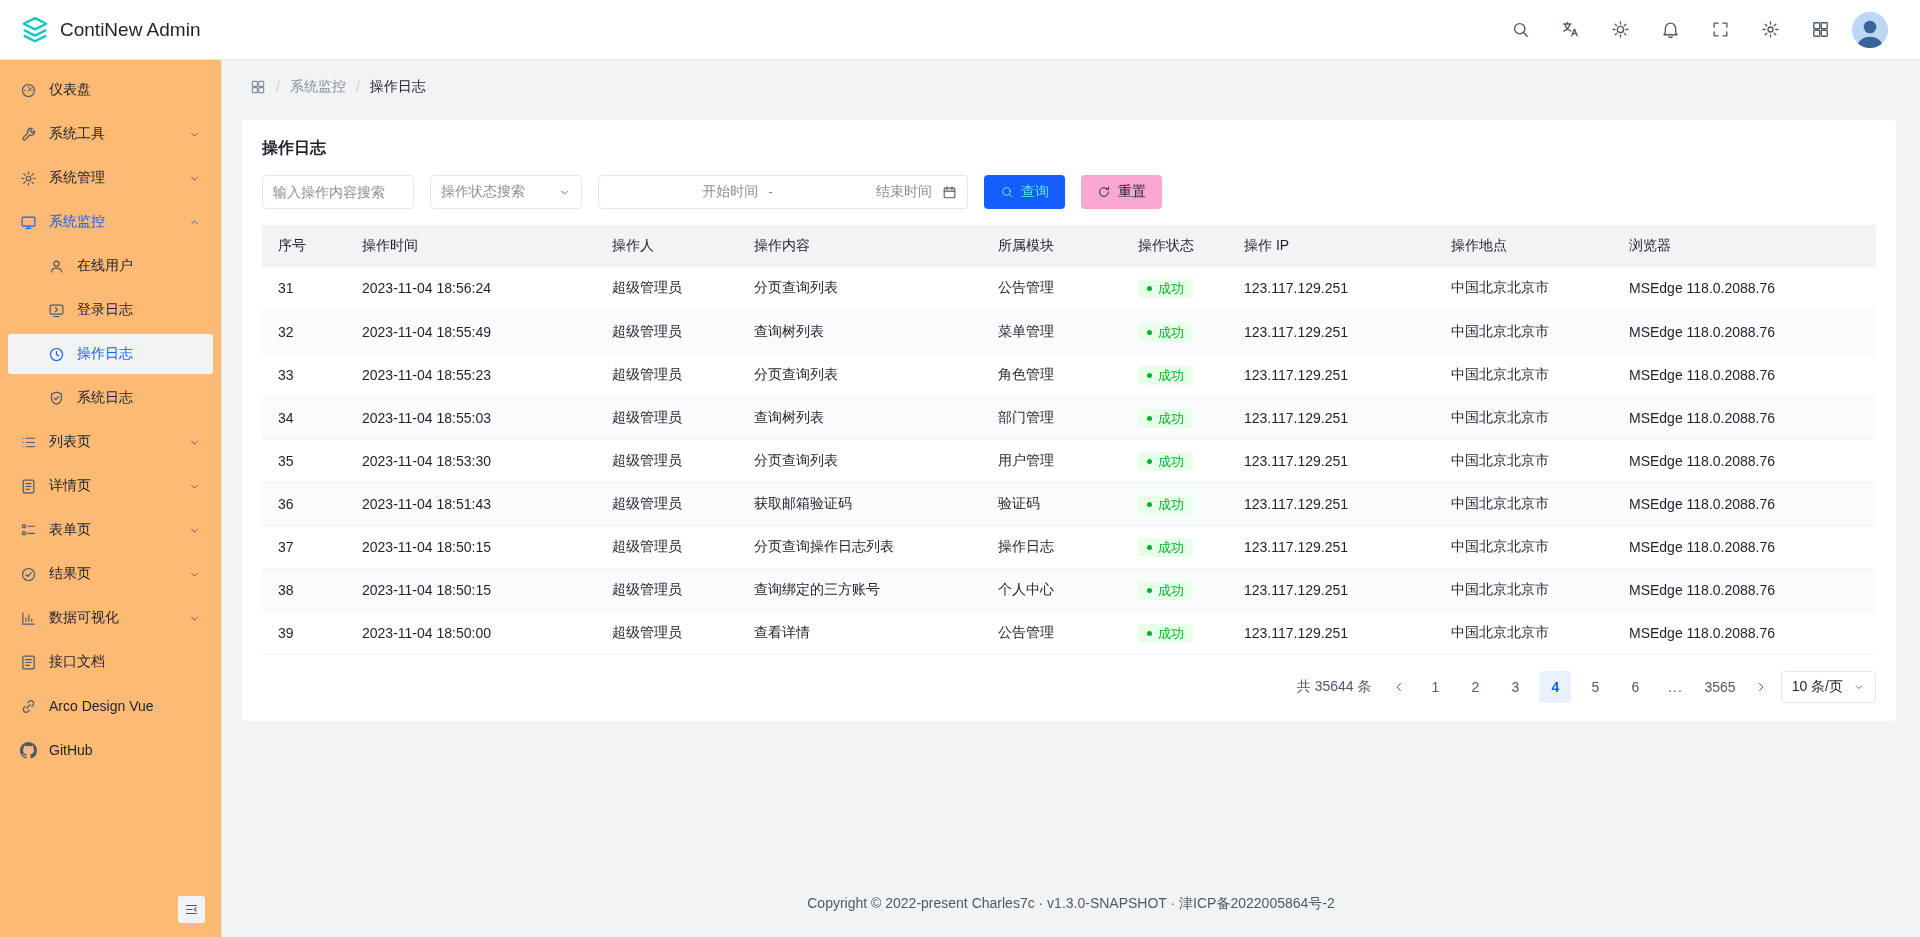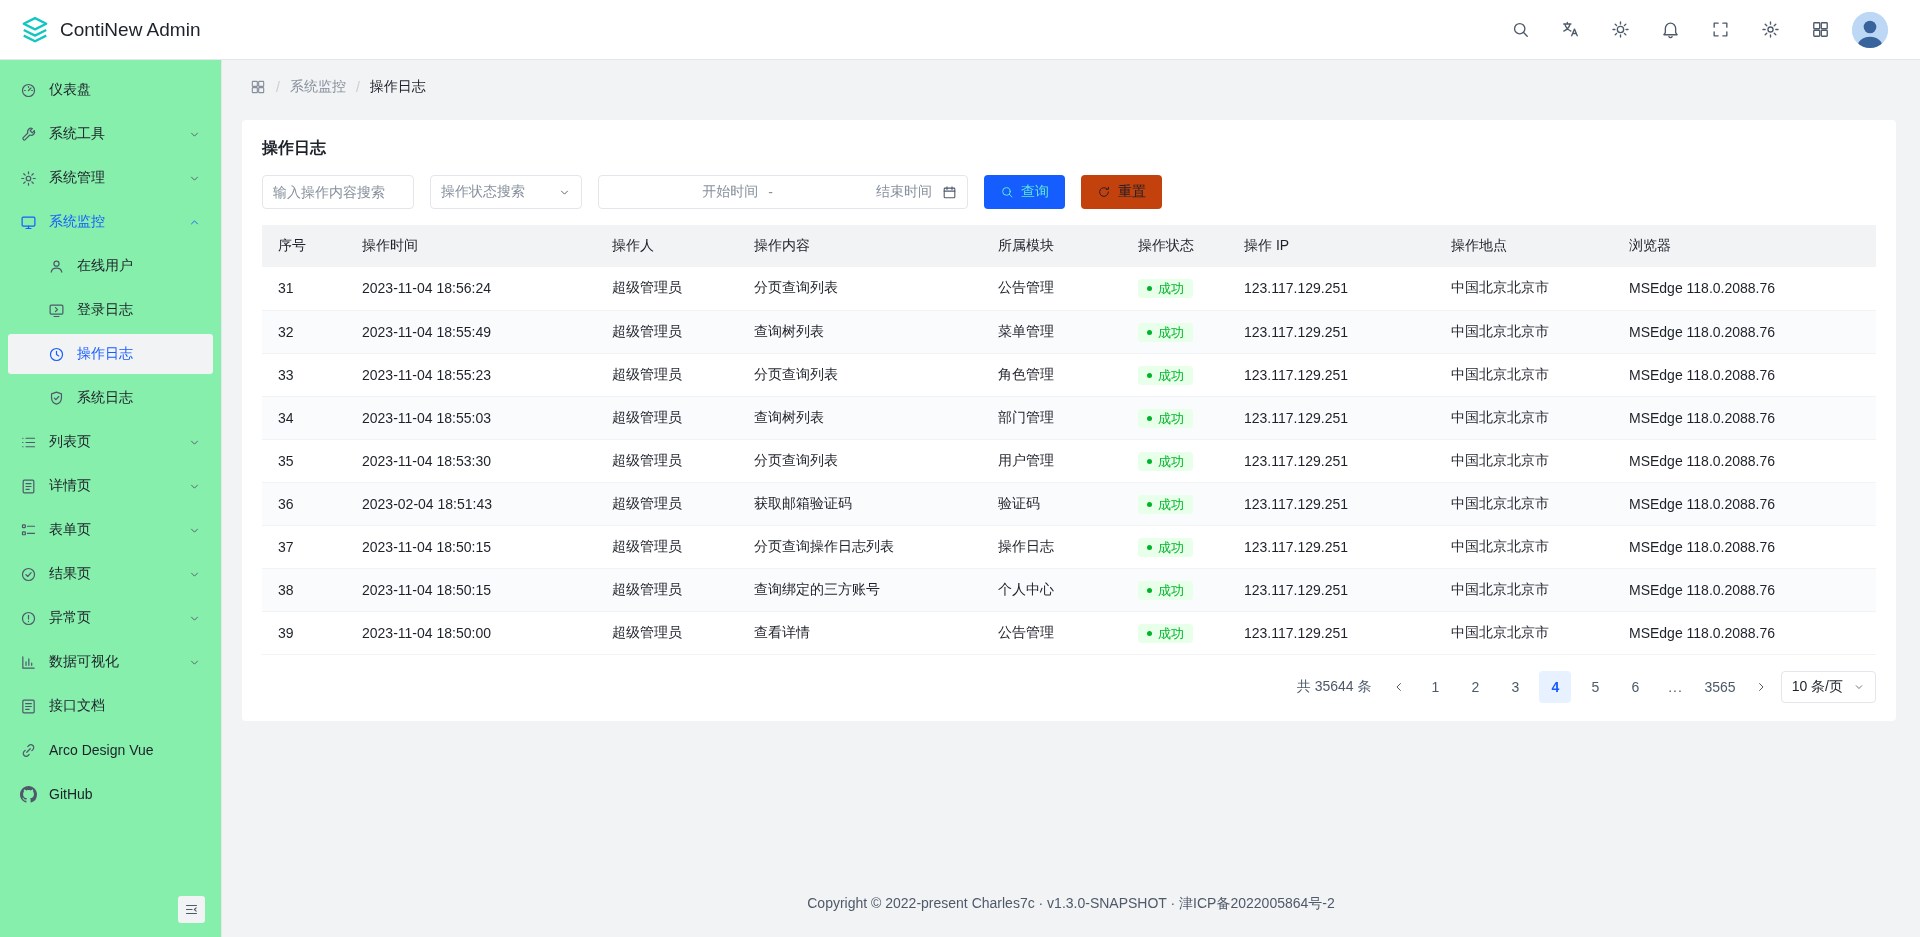--- a/index.html
+++ b/index.html
@@ -14,21 +14,21 @@
   .logo-title{font-size:19px;font-weight:500;color:#1d2129}
   .header-actions{display:flex;align-items:center;gap:14px}
   .header-icons{display:flex;align-items:center;gap:14px}
   .action-btn{width:36px;height:36px;border-radius:50%;display:flex;align-items:center;justify-content:center;color:#4e5969;cursor:pointer}
   .action-btn svg{width:19px;height:19px}
   .avatar{width:36px;height:36px;border-radius:50%;overflow:hidden;cursor:pointer;background:#bcd8f5}
   .avatar svg{width:100%;height:100%}
 
   
   .body-row{flex:1;display:flex;min-height:0}
-  .sidebar{width:222px;background:#86efac;border-right:1px solid #e5e6eb;padding:10px 0;position:relative;flex:0 0 auto}
+  .sidebar{width:222px;background:#fdba74;border-right:1px solid #e5e6eb;padding:10px 0;position:relative;flex:0 0 auto}
   .main{flex:1;display:flex;flex-direction:column;min-width:0;overflow:hidden}
 
   
   .menu-item{height:40px;margin:0 8px 4px;display:flex;align-items:center;gap:12px;padding:0 12px;border-radius:3px;cursor:pointer;color:#1d2129;white-space:nowrap}
   .menu-item .icon{display:flex;color:#4e5969}
   .menu-item .icon svg{width:17px;height:17px}
   .menu-item .label{flex:1;overflow:hidden;text-overflow:ellipsis}
   .menu-item .chev{display:flex;color:#4e5969}
   .menu-item .chev svg{width:13px;height:13px}
   .menu-item.child{padding-left:40px}
@@ -62,21 +62,21 @@
   .fld-select .chev svg{width:13px;height:13px}
   .fld-dates{width:370px;gap:10px;cursor:pointer}
   .fld-dates .ph{flex:1;text-align:right}
   .fld-dates .dsep{flex:0 0 auto}
   .fld-dates .cal{display:flex;color:#4e5969}
   .fld-dates .cal svg{width:15px;height:15px}
   .btn{height:34px;border:none;border-radius:4px;display:inline-flex;align-items:center;gap:7px;padding:0 16px;font:inherit;cursor:pointer}
   .btn .bicon{display:flex}
   .btn .bicon svg{width:14px;height:14px}
   .btn-primary{background:var(--primary,#165dff);color:#5eead4}
-  .btn-secondary{background:#c2410c;color:#1d2129}
+  .btn-secondary{background:#f9a8d4;color:#1d2129}
 
   
   table{width:100%;border-collapse:collapse;table-layout:fixed}
   thead th{background:#f2f3f5;height:42px;text-align:left;padding:0 16px;font-weight:500;color:#1d2129;font-size:14px}
   tbody td{height:43px;padding:0 16px;color:#1d2129;border-bottom:1px solid #f2f3f5;overflow:hidden;white-space:nowrap;text-overflow:ellipsis}
   tbody tr:nth-child(even){background:#fafbfc}
   .badge{display:inline-flex;align-items:center;gap:6px;background:var(--success-bg,#e8ffea);color:var(--success,#00b42a);border-radius:4px;padding:3px 9px;font-size:13px;line-height:1}
   .badge .dot{width:5px;height:5px;border-radius:50%;background:var(--success,#00b42a)}
 
   
@@ -294,34 +294,20 @@
           </span>
         </div>
         <div class="menu-item">
           <span class="icon">
             <svg viewBox="0 0 24 24" fill="none" stroke="currentColor" stroke-width="1.7" stroke-linecap="round" stroke-linejoin="round">
               <circle cx="12" cy="12" r="8.5"></circle>
               <path d="M8.3 12.2l2.6 2.6 4.8-5.4"></path>
             </svg>
           </span>
           <span class="label">结果页</span>
-          <span class="chev">
-            <svg viewBox="0 0 24 24" fill="none" stroke="currentColor" stroke-width="1.7" stroke-linecap="round" stroke-linejoin="round">
-              <path d="M6.5 9.5l5.5 5.5 5.5-5.5"></path>
-            </svg>
-          </span>
-        </div>
-        <div class="menu-item">
-          <span class="icon">
-            <svg viewBox="0 0 24 24" fill="none" stroke="currentColor" stroke-width="1.7" stroke-linecap="round" stroke-linejoin="round">
-              <circle cx="12" cy="12" r="8.5"></circle>
-              <path d="M12 7.5v5.3M12 16.2v.1"></path>
-            </svg>
-          </span>
-          <span class="label">异常页</span>
           <span class="chev">
             <svg viewBox="0 0 24 24" fill="none" stroke="currentColor" stroke-width="1.7" stroke-linecap="round" stroke-linejoin="round">
               <path d="M6.5 9.5l5.5 5.5 5.5-5.5"></path>
             </svg>
           </span>
         </div>
         <div class="menu-item">
           <span class="icon">
             <svg viewBox="0 0 24 24" fill="none" stroke="currentColor" stroke-width="1.7" stroke-linecap="round" stroke-linejoin="round">
               <path d="M4 4v16h16M8.5 16v-5M12.5 16V7M16.5 16v-3"></path>
@@ -519,21 +505,21 @@
               <td><span class="badge">
                   <span class="dot"></span>
                   <span>成功</span>
                 </span></td>
               <td>123.117.129.251</td>
               <td>中国北京北京市</td>
               <td>MSEdge 118.0.2088.76</td>
             </tr>
             <tr>
               <td>36</td>
-              <td>2023-02-04 18:51:43</td>
+              <td>2023-11-04 18:51:43</td>
               <td>超级管理员</td>
               <td>获取邮箱验证码</td>
               <td>验证码</td>
               <td><span class="badge">
                   <span class="dot"></span>
                   <span>成功</span>
                 </span></td>
               <td>123.117.129.251</td>
               <td>中国北京北京市</td>
               <td>MSEdge 118.0.2088.76</td>

